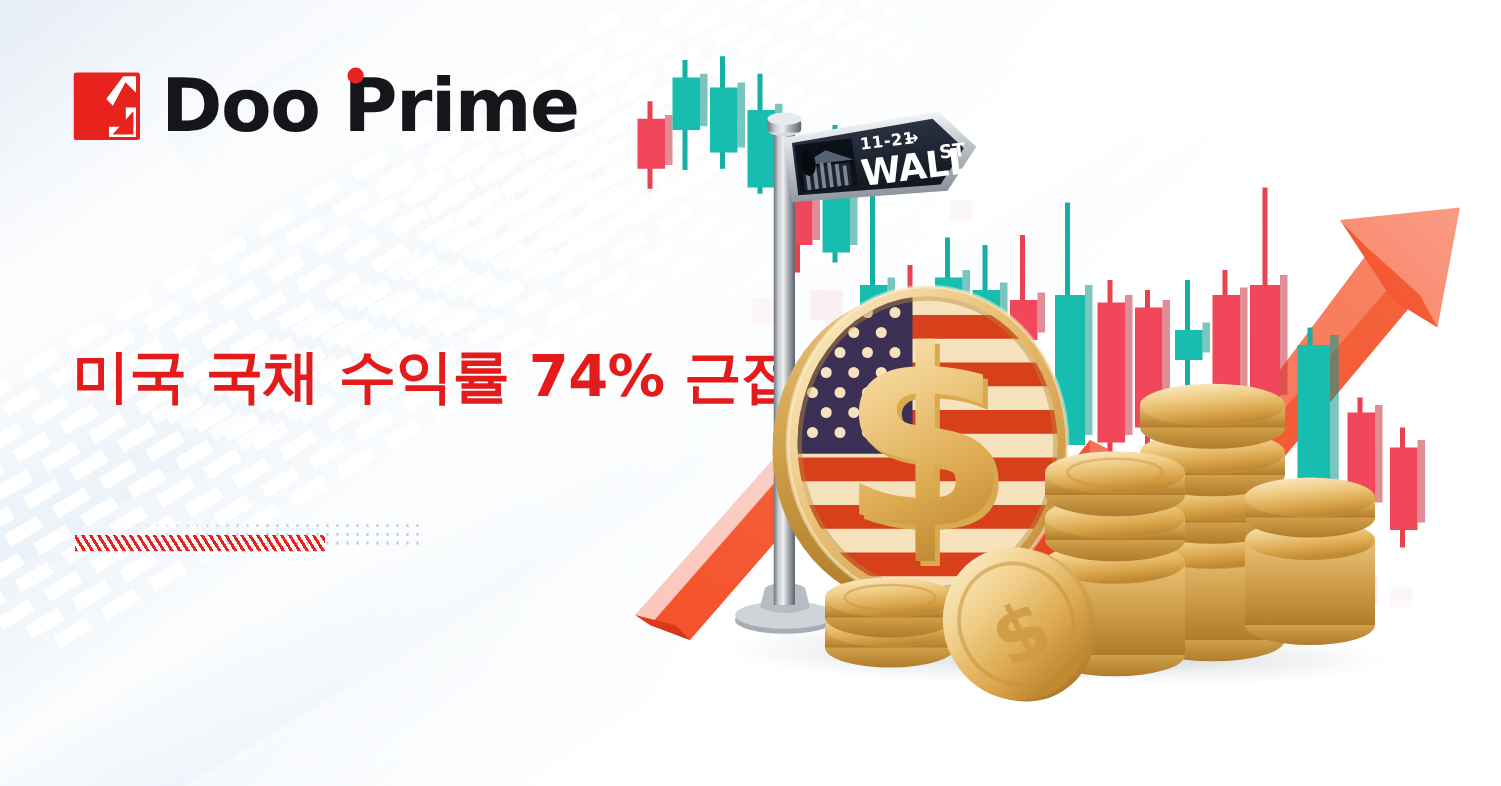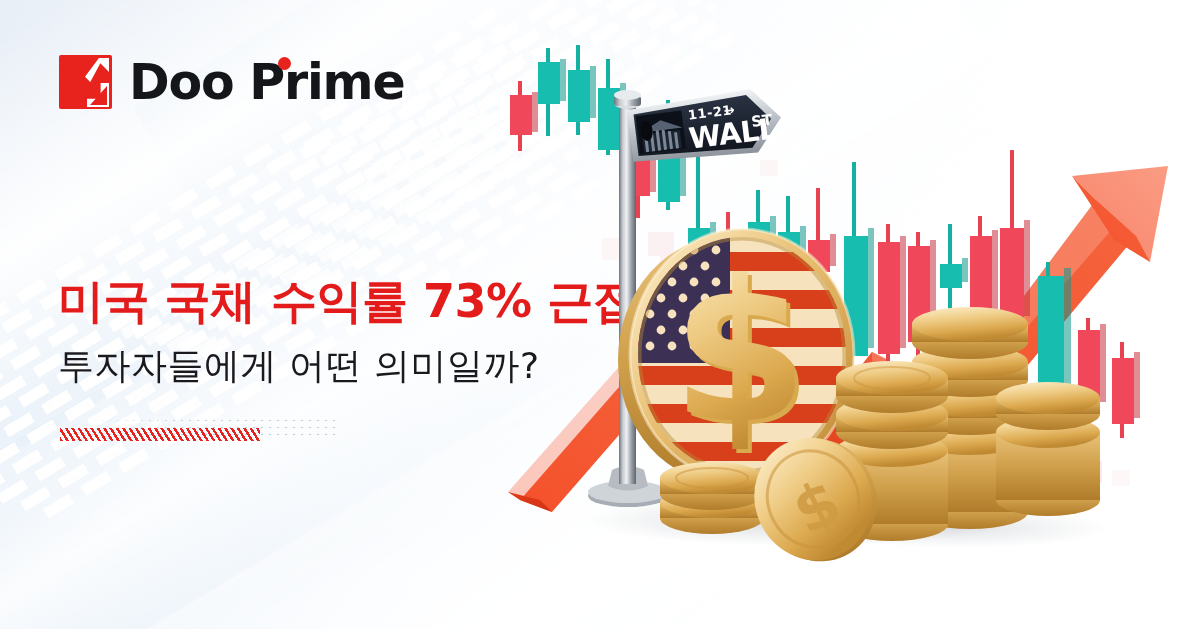--- a/index.html
+++ b/index.html
@@ -59,21 +59,21 @@
     position:absolute;right:3px;bottom:2px;width:22px;height:24px;
     background:#fff;
     clip-path:polygon(100% 0,100% 100%,0 100%,0 66%,62% 66%,62% 0);
   }
   .logo-mark .nibcut{
     position:absolute;right:5px;bottom:4px;width:17px;height:19px;background:#E8221C;
     clip-path:polygon(100% 0,100% 100%,0 100%,100% 0);
   }
   .logo-word{
     font-family:"DejaVu Sans", sans-serif;
-    font-weight:bold;font-size:49px;line-height:1;color:#15161A;
+    font-weight:bold;font-size:59px;line-height:1;color:#15161A;
     letter-spacing:-1.2px;position:relative;
   }
   .logo-dot{position:absolute;width:13px;height:13px;border-radius:50%;background:#E8221C;left:149px;top:-1px;}
 
   
   #headline-block{position:absolute;left:58px;top:276px;width:620px;}
   .headline{
     font-family:"DejaVu Sans","Liberation Sans",sans-serif;
     font-weight:bold;
     font-size:46px;line-height:1.12;color:#E31B1B;
@@ -180,22 +180,21 @@
       <div class="nib2"></div>
       <div class="nibcut"></div>
     </div>
     <div class="logo-word">
       <span>Doo Prime</span>
       <span class="logo-dot"></span>
     </div>
   </div>
 
   <div id="headline-block">
-    <p class="headline">미국 국채 수익률 73% 근접</p>
-    <p class="subheadline">투자자들에게 어떤 의미일까?</p>
+    <p class="headline">미국 국채 수익률 74% 근접</p>
   </div>
 
   <div id="rule">
     <div class="dotgrid"></div>
     <div class="hatchbar"></div>
   </div>
 
 
   <div id="art">
     <svg viewBox="0 0 701 629" xmlns="http://www.w3.org/2000/svg">

